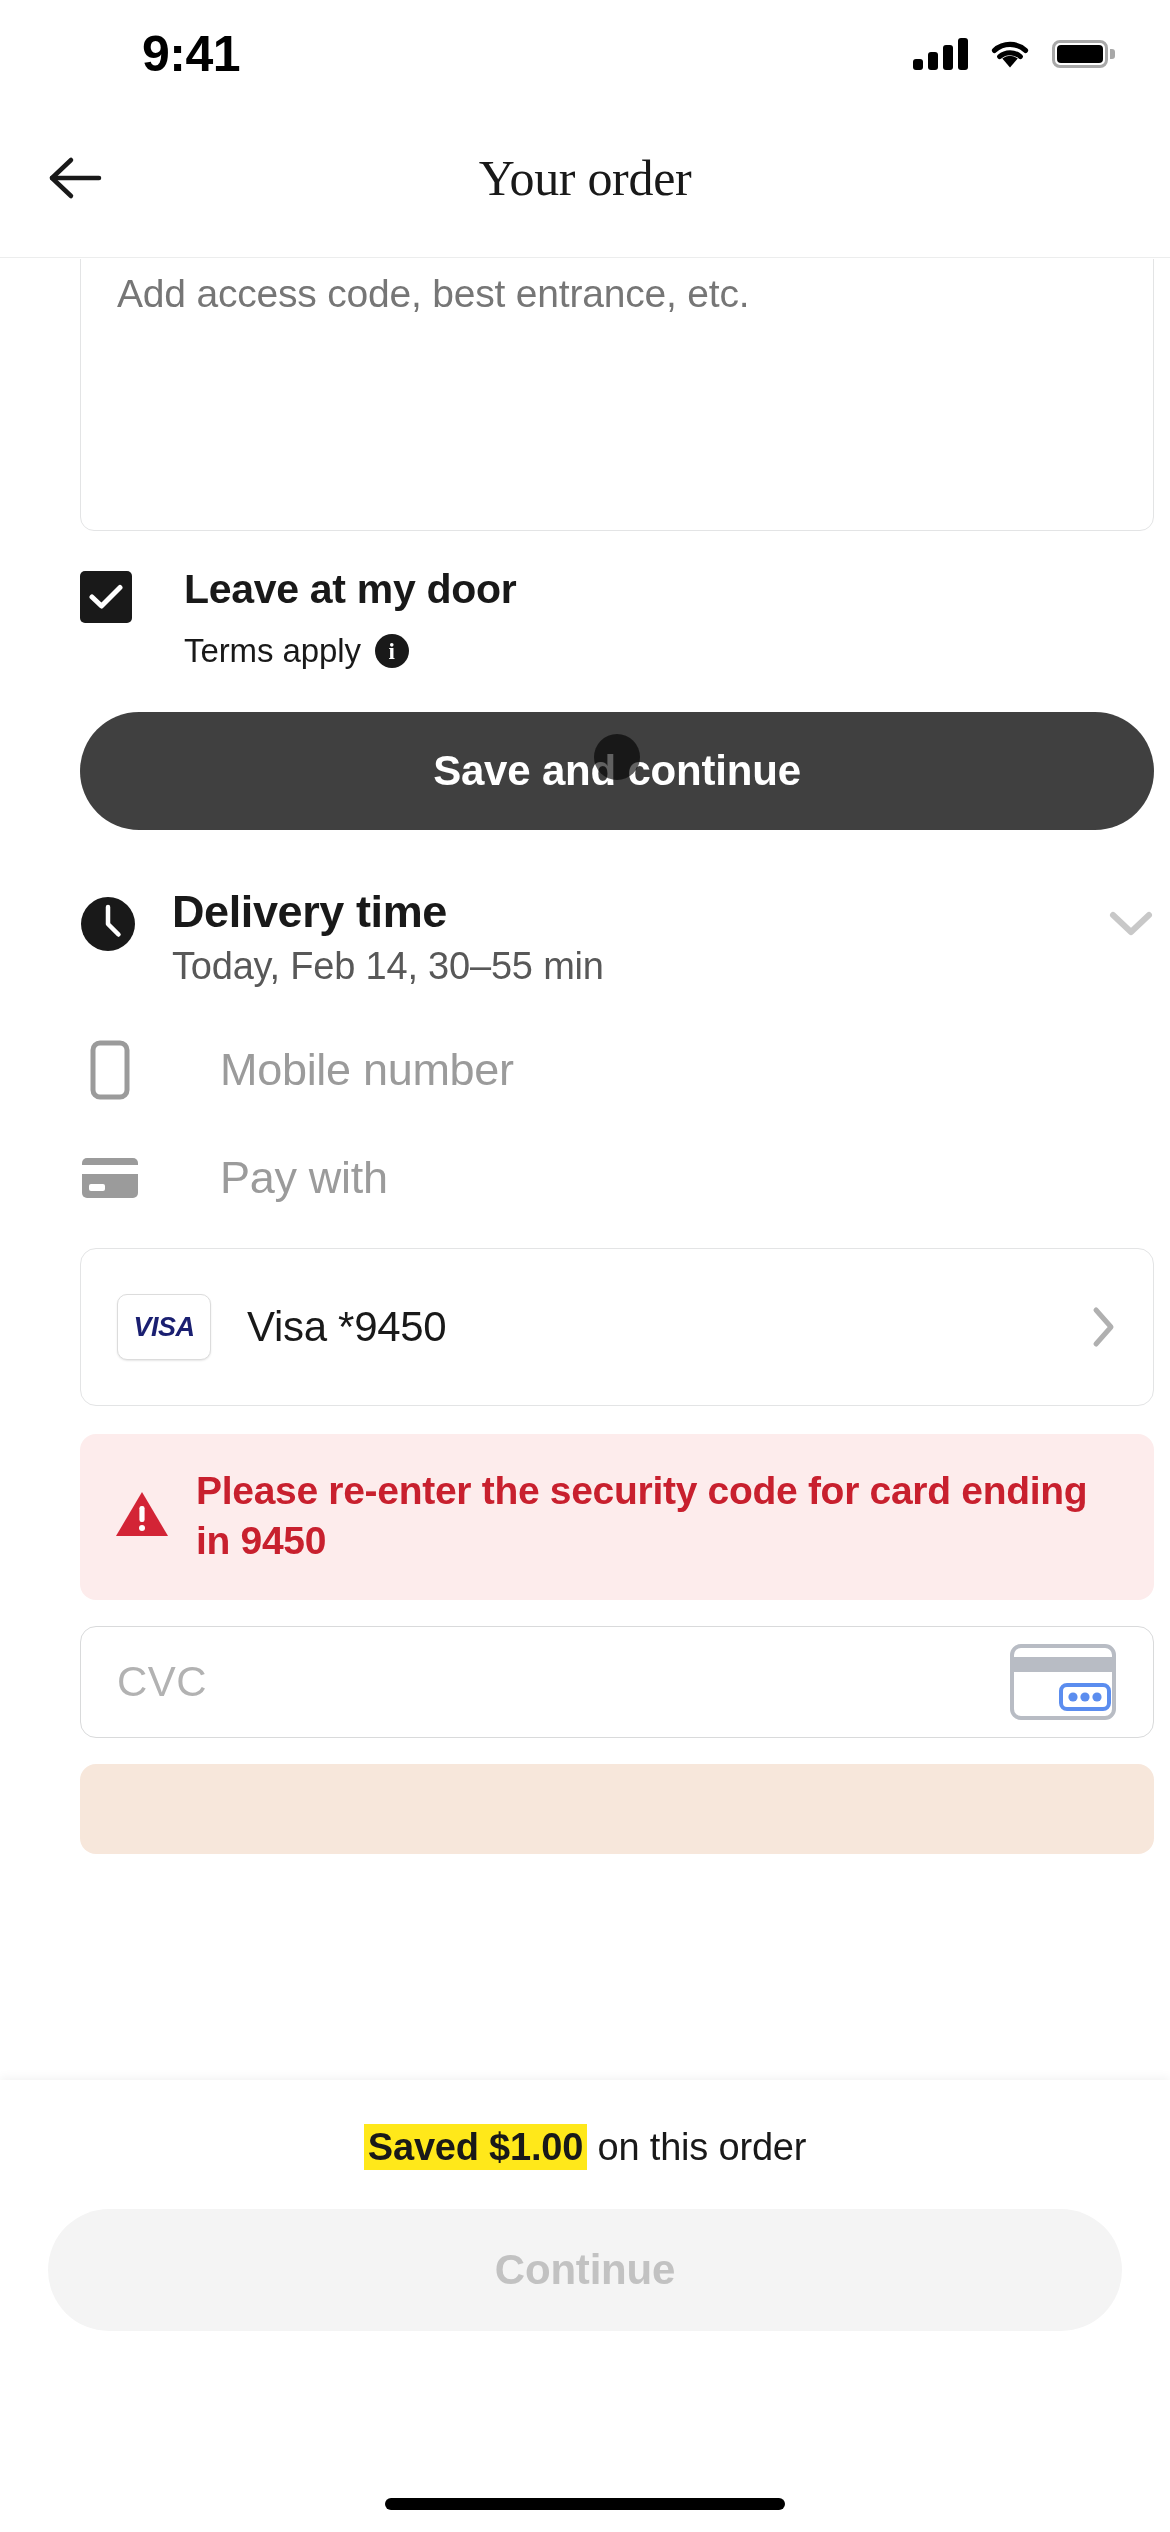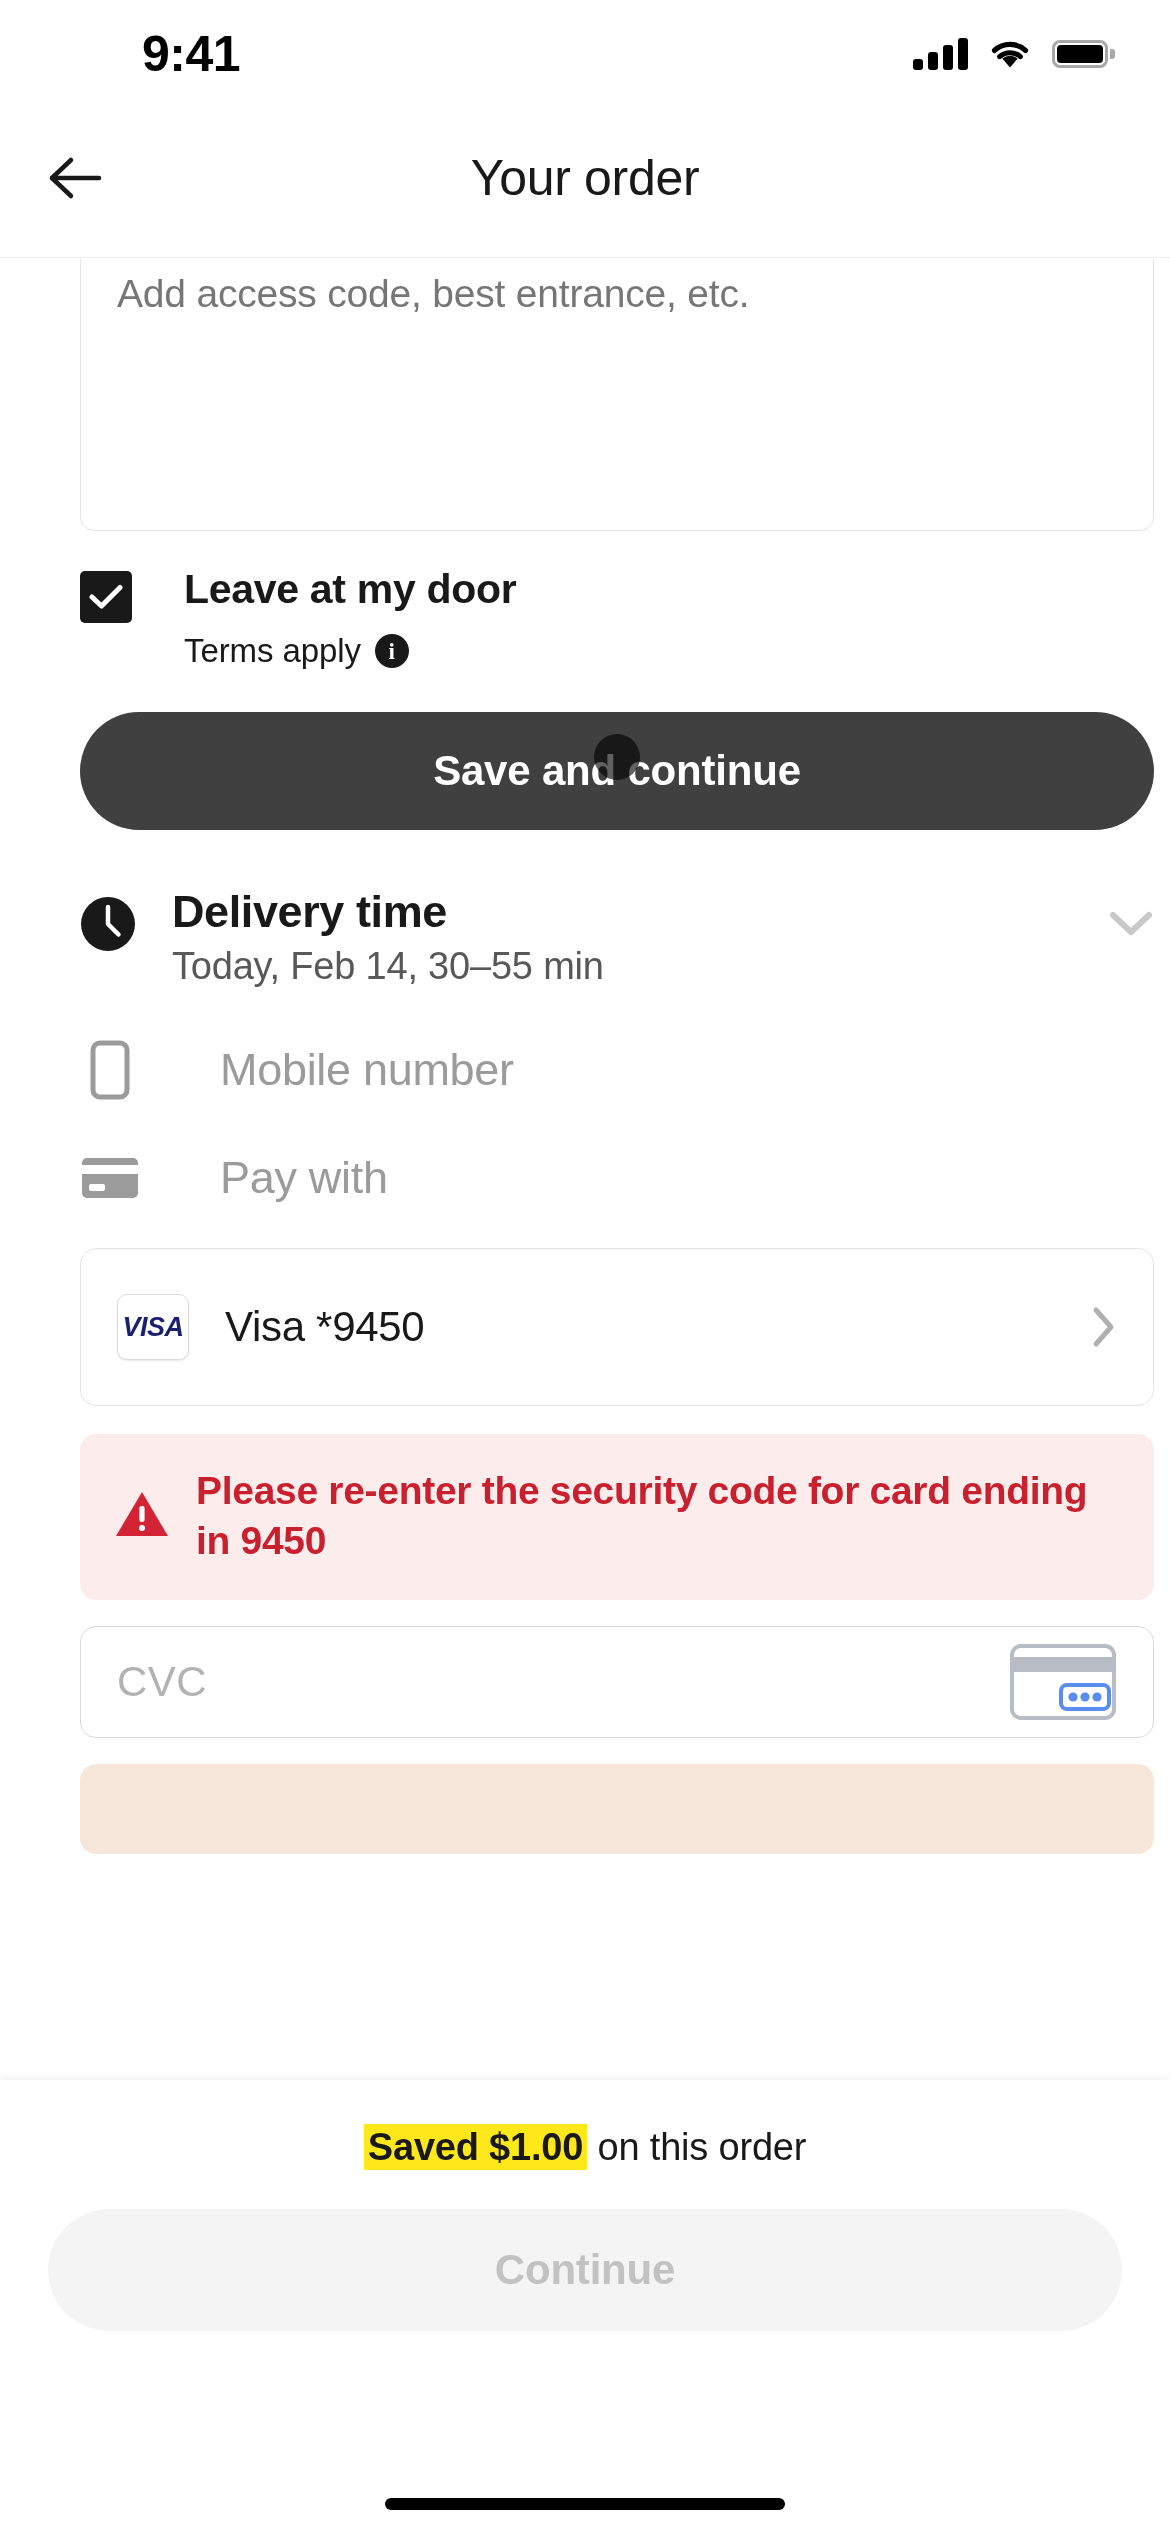--- a/index.html
+++ b/index.html
@@ -99,20 +99,21 @@
     display: flex; align-items: center; justify-content: center;
     cursor: pointer;
   }
   .nav-title {
     width: 100%;
     text-align: center;
     font-size: 50px;
     font-weight: 400;
     color: #191919;
     letter-spacing: -0.3px;
+    font-family: Liberation Serif, serif;
   }
 
   
   .content {
     position: absolute;
     top: 259px; left: 0;
     width: 1170px;
     height: 1821px;
     background: #ffffff;
     overflow: hidden;
@@ -261,21 +262,21 @@
     height: 158px;
     border: 1px solid #e3e4e5;
     border-radius: 16px;
     display: flex;
     align-items: center;
     padding: 0 36px;
     background: #fff;
     cursor: pointer;
   }
   .visa-badge {
-    width: 72px; height: 66px;
+    width: 94px; height: 66px;
     border: 1px solid #dcdcdc;
     border-radius: 10px;
     background: #fff;
     display: flex; align-items: center; justify-content: center;
     flex: 0 0 auto;
     box-shadow: 0 1px 2px rgba(0,0,0,0.10);
   }
   .visa-badge span {
     color: #1a1f71;
     font-size: 27px;

